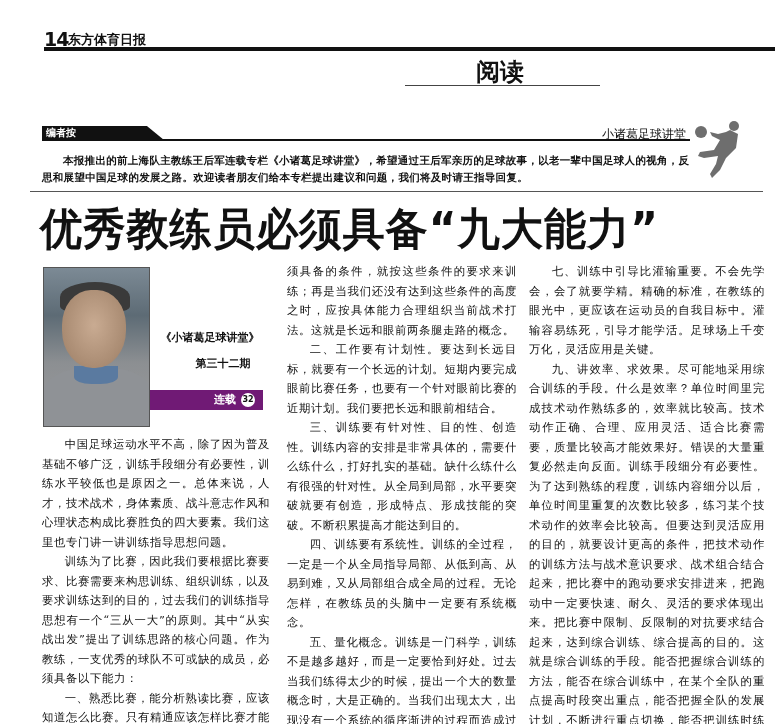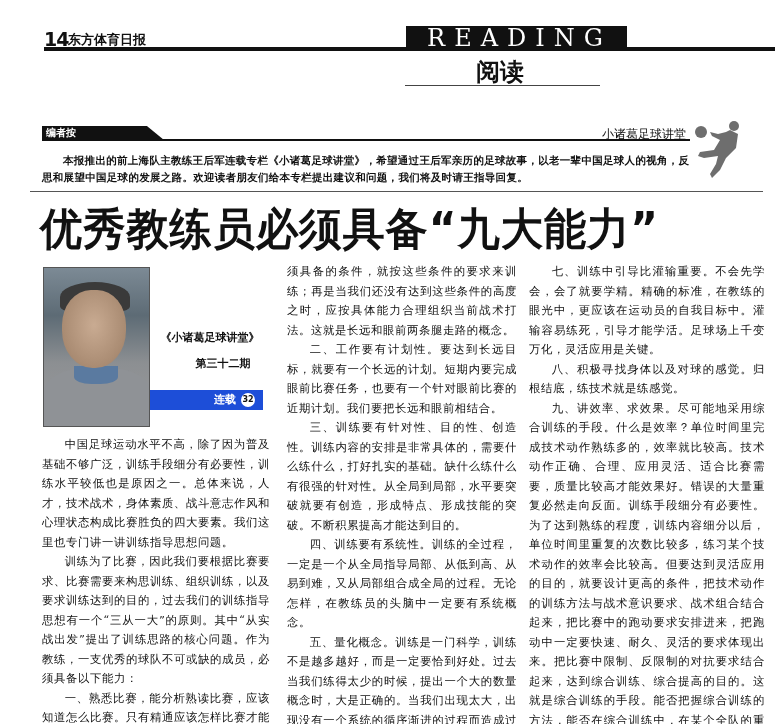--- a/index.html
+++ b/index.html
@@ -36,41 +36,40 @@
   
   .photo { position:absolute; left:43px; top:267px; width:107px; height:160px; border:1px solid #555;
     background:linear-gradient(180deg,#7c8a95 0%,#5d6b75 30%,#8c8f92 60%,#9a9b9d 100%); overflow:hidden; }
   .photo .face { position:absolute; left:18px; top:22px; width:64px; height:78px; border-radius:45% 45% 48% 48%;
     background:radial-gradient(ellipse at 50% 45%, #c9ab92 0%, #a98b72 70%, #8d715c 100%); }
   .photo .hair { position:absolute; left:16px; top:14px; width:70px; height:30px; border-radius:50% 50% 20% 20%; background:#3a3a3a; }
   .photo .body { position:absolute; left:0; top:100px; width:107px; height:60px; border-radius:40% 40% 0 0; background:#8f9296; }
   .photo .collar { position:absolute; left:30px; top:98px; width:44px; height:18px; background:#5a7aa0; border-radius:0 0 40% 40%; }
   .series-title { position:absolute; left:150px; top:330px; width:120px; text-align:center; font-family:"DejaVu Sans", sans-serif; font-weight:bold; font-size:11px; }
   .series-issue { position:absolute; left:150px; top:356px; width:120px; text-align:center; font-family:"DejaVu Sans", sans-serif; font-weight:bold; font-size:11px;padding-left:26px; }
-  .series-tag { position:absolute; left:150px; top:390px; width:113px; height:20px; background:#1d4ed8; color:#fff;
+  .series-tag { position:absolute; left:150px; top:390px; width:113px; height:20px; background:#701a75; color:#fff;
     font-family:"DejaVu Sans", sans-serif; font-weight:bold; font-size:11px; line-height:20px; text-align:right; padding-right:8px; }
   .series-num { display:inline-block; width:14px; height:14px; border-radius:50%; background:#fff; color:#111;
     font-size:8px; line-height:14px; text-align:center; margin-left:5px; vertical-align:1px; }
 
   
   .col { position:absolute; font-size:11.4px; line-height:19.5px; letter-spacing:0.6px; text-align:justify; }
   .col p { text-indent:2em; }
   .col p.cont { text-indent:0; }
   .col1 { left:42px; top:435px; width:228px; }
   .col2 { left:287px; top:262px; width:230px; }
   .col3 { left:529px; top:262px; width:236px; }
 </style>
 </head>
 <body>
 
 <div class="masthead">
   <span class="page-num">14</span>
   <span class="paper-name">东方体育日报</span>
   <div class="mast-rule"></div>
-  <div class="reading-box">READING</div>
 </div>
 <div class="section-cn">阅读</div>
 <div class="section-rule"></div>
 
 <div class="col-header">
   <div class="editor-tab">编者按</div>
   <div class="header-rule"></div>
   <div class="column-name">小诸葛足球讲堂</div>
 </div>
 <div class="kicker-icon">
@@ -106,15 +105,14 @@
 <div class="col col2">
   <p class="cont">须具备的条件，就按这些条件的要求来训练；再是当我们还没有达到这些条件的高度之时，应按具体能力合理组织当前战术打法。这就是长远和眼前两条腿走路的概念。</p>
   <p>二、工作要有计划性。要达到长远目标，就要有一个长远的计划。短期内要完成眼前比赛任务，也要有一个针对眼前比赛的近期计划。我们要把长远和眼前相结合。</p>
   <p>三、训练要有针对性、目的性、创造性。训练内容的安排是非常具体的，需要什么练什么，打好扎实的基础。缺什么练什么有很强的针对性。从全局到局部，水平要突破就要有创造，形成特点、形成技能的突破。不断积累提高才能达到目的。</p>
   <p>四、训练要有系统性。训练的全过程，一定是一个从全局指导局部、从低到高、从易到难，又从局部组合成全局的过程。无论怎样，在教练员的头脑中一定要有系统概念。</p>
   <p>五、量化概念。训练是一门科学，训练不是越多越好，而是一定要恰到好处。过去当我们练得太少的时候，提出一个大的数量概念时，大是正确的。当我们出现太大，出现没有一个系统的循序渐进的过程而造成过度训练，造成伤害，造成思维减退，造成过度疲劳时，就不正确了。就必须用一个合理的量化指标，不断根据情况作出调整，形成个人和全队机体平衡。这是教练员应有的量化概念。</p>
 
 </div>
 <div class="col col3">
   <p>七、训练中引导比灌输重要。不会先学会，会了就要学精。精确的标准，在教练的眼光中，更应该在运动员的自我目标中。灌输容易练死，引导才能学活。足球场上千变万化，灵活应用是关键。</p>
-  <p>八、积极寻找身体以及对球的感觉。归根结底，练技术就是练感觉。</p>
   <p>九、讲效率、求效果。尽可能地采用综合训练的手段。什么是效率？单位时间里完成技术动作熟练多的，效率就比较高。技术动作正确、合理、应用灵活、适合比赛需要，质量比较高才能效果好。错误的大量重复必然走向反面。训练手段细分有必要性。为了达到熟练的程度，训练内容细分以后，单位时间里重复的次数比较多，练习某个技术动作的效率会比较高。但要达到灵活应用的目的，就要设计更高的条件，把技术动作的训练方法与战术意识要求、战术组合结合起来，把比赛中的跑动要求安排进来，把跑动中一定要快速、耐久、灵活的要求体现出来。把比赛中限制、反限制的对抗要求结合起来，达到综合训练、综合提高的目的。这就是综合训练的手段。能否把握综合训练的方法，能否在综合训练中，在某个全队的重点提高时段突出重点，能否把握全队的发展计划，不断进行重点切换，能否把训练时练习的精、快、活的技术能力运用到比赛中去，也是检验一名教练员思维训练水平的重要指标。我们通过综合训练法，达到全面提高、迅速提高、突出重点的提高、改进缺点的提高、适应比赛的提高、有针对性、有系统性的提高，才能真正达到训练的高效率、高效果。</p>
 </div>
 
 </body></html>

